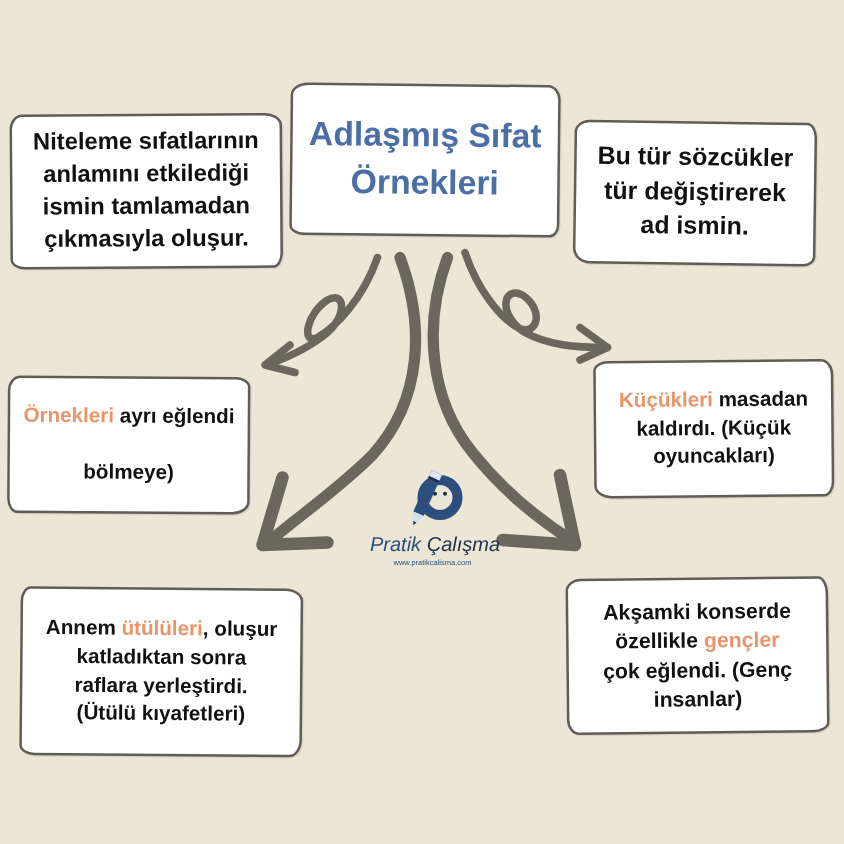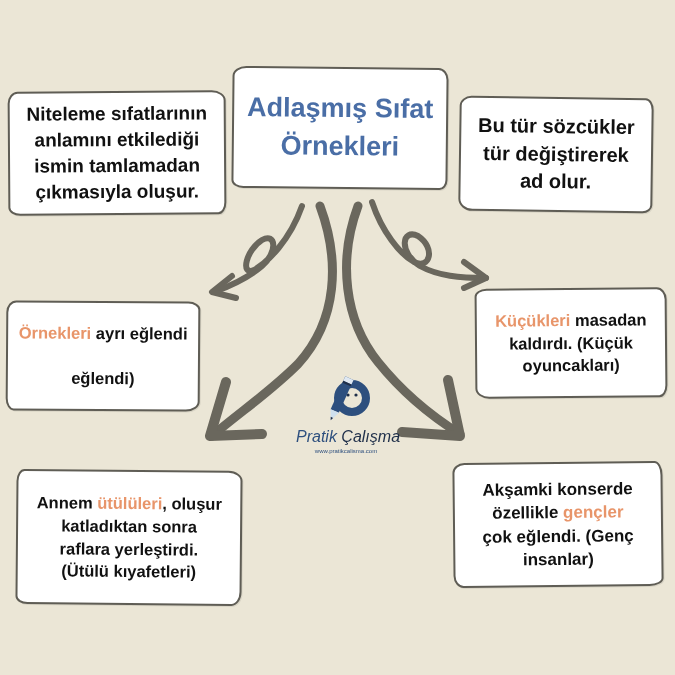--- a/index.html
+++ b/index.html
@@ -77,29 +77,29 @@
       <span>anlamını etkilediği</span><br>
       <span>ismin tamlamadan</span><br>
       <span>çıkmasıyla oluşur.</span>
     </p>
   </div>
 
   <div class="box" id="b2">
     <p>
       <span>Bu tür sözcükler</span><br>
       <span>tür değiştirerek</span><br>
-      <span>ad olur.</span>
+      <span>ad ismin.</span>
     </p>
   </div>
 
   <div class="box" id="b3">
     <p>
       <span class="hl">Örnekleri</span><span> ayrı eğlendi</span><br>
       <br>
-      <span>eğlendi)</span>
+      <span>bölmeye)</span>
     </p>
   </div>
 
   <div class="box" id="b4">
     <p>
       <span class="hl">Küçükleri</span><span> masadan</span><br>
       <span>kaldırdı. (Küçük</span><br>
       <span>oyuncakları)</span>
     </p>
   </div>

